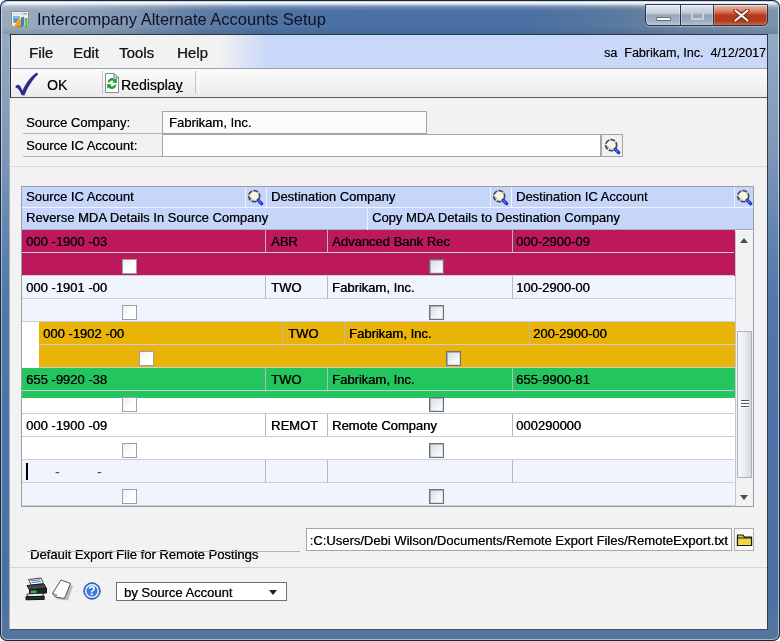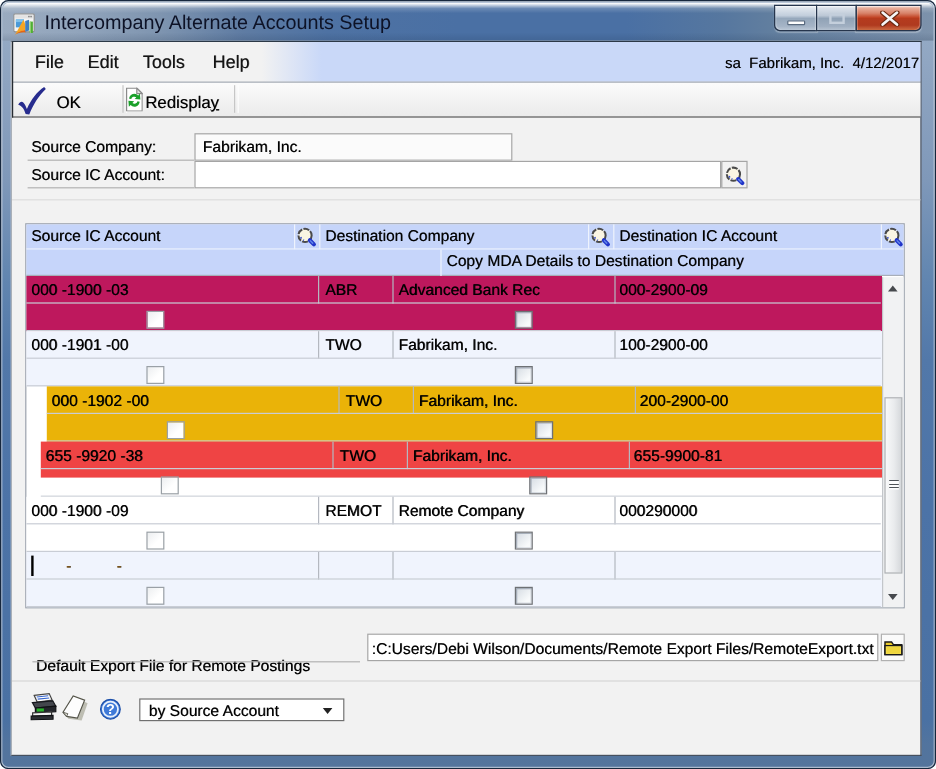--- a/index.html
+++ b/index.html
@@ -135,20 +135,21 @@
         <div class="htext" style="left:4px">Source IC Account</div>
         <div class="hsep" style="left:223px"></div>
         <div class="hsep" style="left:244px"></div>
         <div class="htext" style="left:249px">Destination Company</div>
         <div class="hsep" style="left:468px"></div>
         <div class="hsep" style="left:489px"></div>
         <div class="htext" style="left:494px">Destination IC Account</div>
         <div class="hsep" style="left:712px"></div>
       </div>
       <div class="hdr" style="top:21px;height:22px;box-sizing:border-box;border-bottom:1px solid #a8aeb8;">
+        <div class="htext" style="left:4px;top:2px">Reverse MDA Details In Source Company</div>
         <div class="hsep" style="left:345px"></div>
         <div class="htext" style="left:350px;top:2px">Copy MDA Details to Destination Company</div>
       </div>
       <svg class="abs mag" style="left:225px;top:2px" width="17" height="17" viewBox="0 0 17 17">
         <circle cx="7.2" cy="7.2" r="5.5" fill="#faf5e3" stroke="#4a4a4a" stroke-width="1.7" stroke-dasharray="5 1.1"></circle>
         <path d="M3.6,8.6 a4.2,4.2 0 0 0 2.8,2.6" fill="none" stroke="#3a50c8" stroke-width="1.3" stroke-dasharray="1.4 1.6"></path>
         <line x1="11.2" y1="11.2" x2="14.6" y2="14.6" stroke="#2135c9" stroke-width="3.4" stroke-linecap="round"></line>
         <line x1="11.6" y1="11.6" x2="13.6" y2="13.6" stroke="#5f83e8" stroke-width="1.2" stroke-linecap="round"></line>
       </svg>
       <svg class="abs mag" style="left:470px;top:2px" width="17" height="17" viewBox="0 0 17 17">
@@ -196,21 +197,21 @@
             <div class="vline" style="left:489.5px;top:0;height:23px"></div>
             <div class="acct" style="left:4px;top:4px">000 -1902 -00</div>
             <div class="acct" style="left:249px;top:4px">TWO</div>
             <div class="acct" style="left:310px;top:4px">Fabrikam, Inc.</div>
             <div class="acct" style="left:494px;top:4px">200-2900-00</div>
             <div class="rowline" style="top:22px"></div>
             <div class="cb cb1" style="left:100px;top:29px"></div>
             <div class="cb cb2" style="left:407px;top:29px"></div>
             <div class="rowline" style="top:45px"></div>
           </div>
-          <div class="abs" style="left:12px;top:138px;width:713px;height:30px;background:#ef4444">
+          <div class="abs" style="left:0;top:138px;width:713px;height:30px;background:#22c55e">
             <div class="vline" style="left:242.5px;top:0;height:23px"></div>
             <div class="vline" style="left:304.5px;top:0;height:23px"></div>
             <div class="vline" style="left:489.5px;top:0;height:23px"></div>
             <div class="acct" style="left:4px;top:4px">655 -9920 -38</div>
             <div class="acct" style="left:249px;top:4px">TWO</div>
             <div class="acct" style="left:310px;top:4px">Fabrikam, Inc.</div>
             <div class="acct" style="left:494px;top:4px">655-9900-81</div>
             <div class="rowline" style="top:22px"></div>
             <div class="cb cb1" style="left:100px;top:29px"></div>
             <div class="cb cb2" style="left:407px;top:29px"></div>

